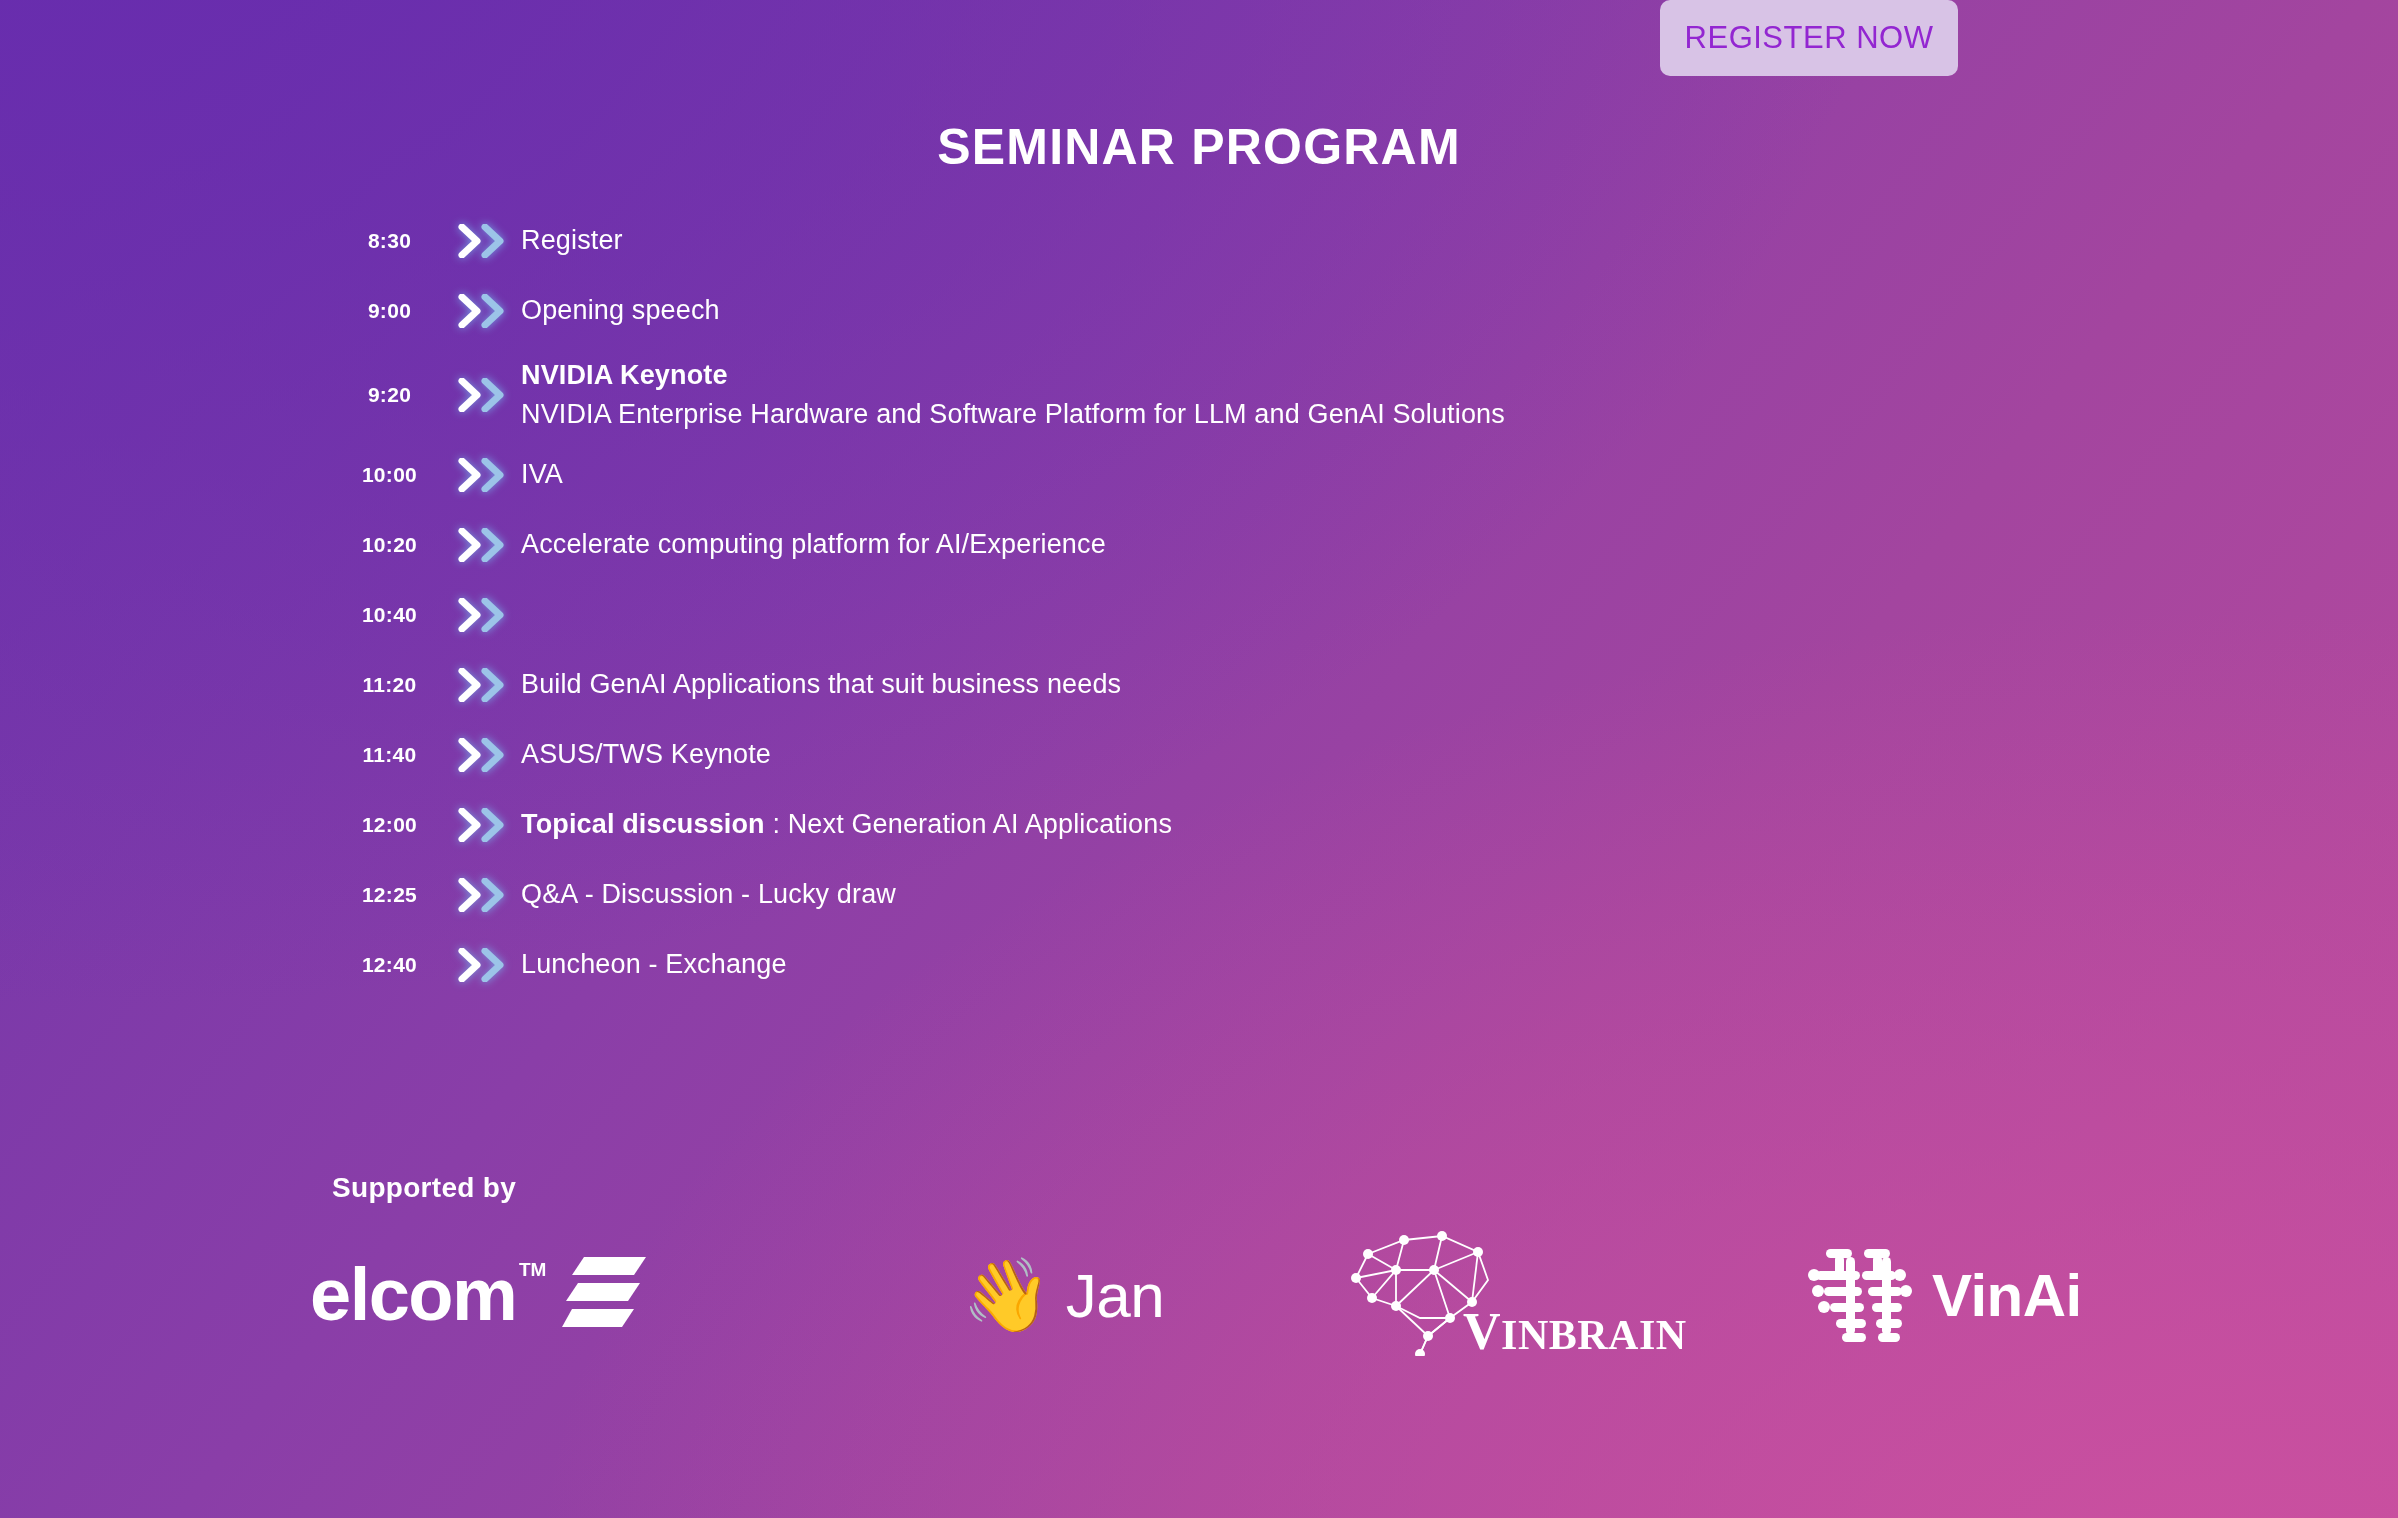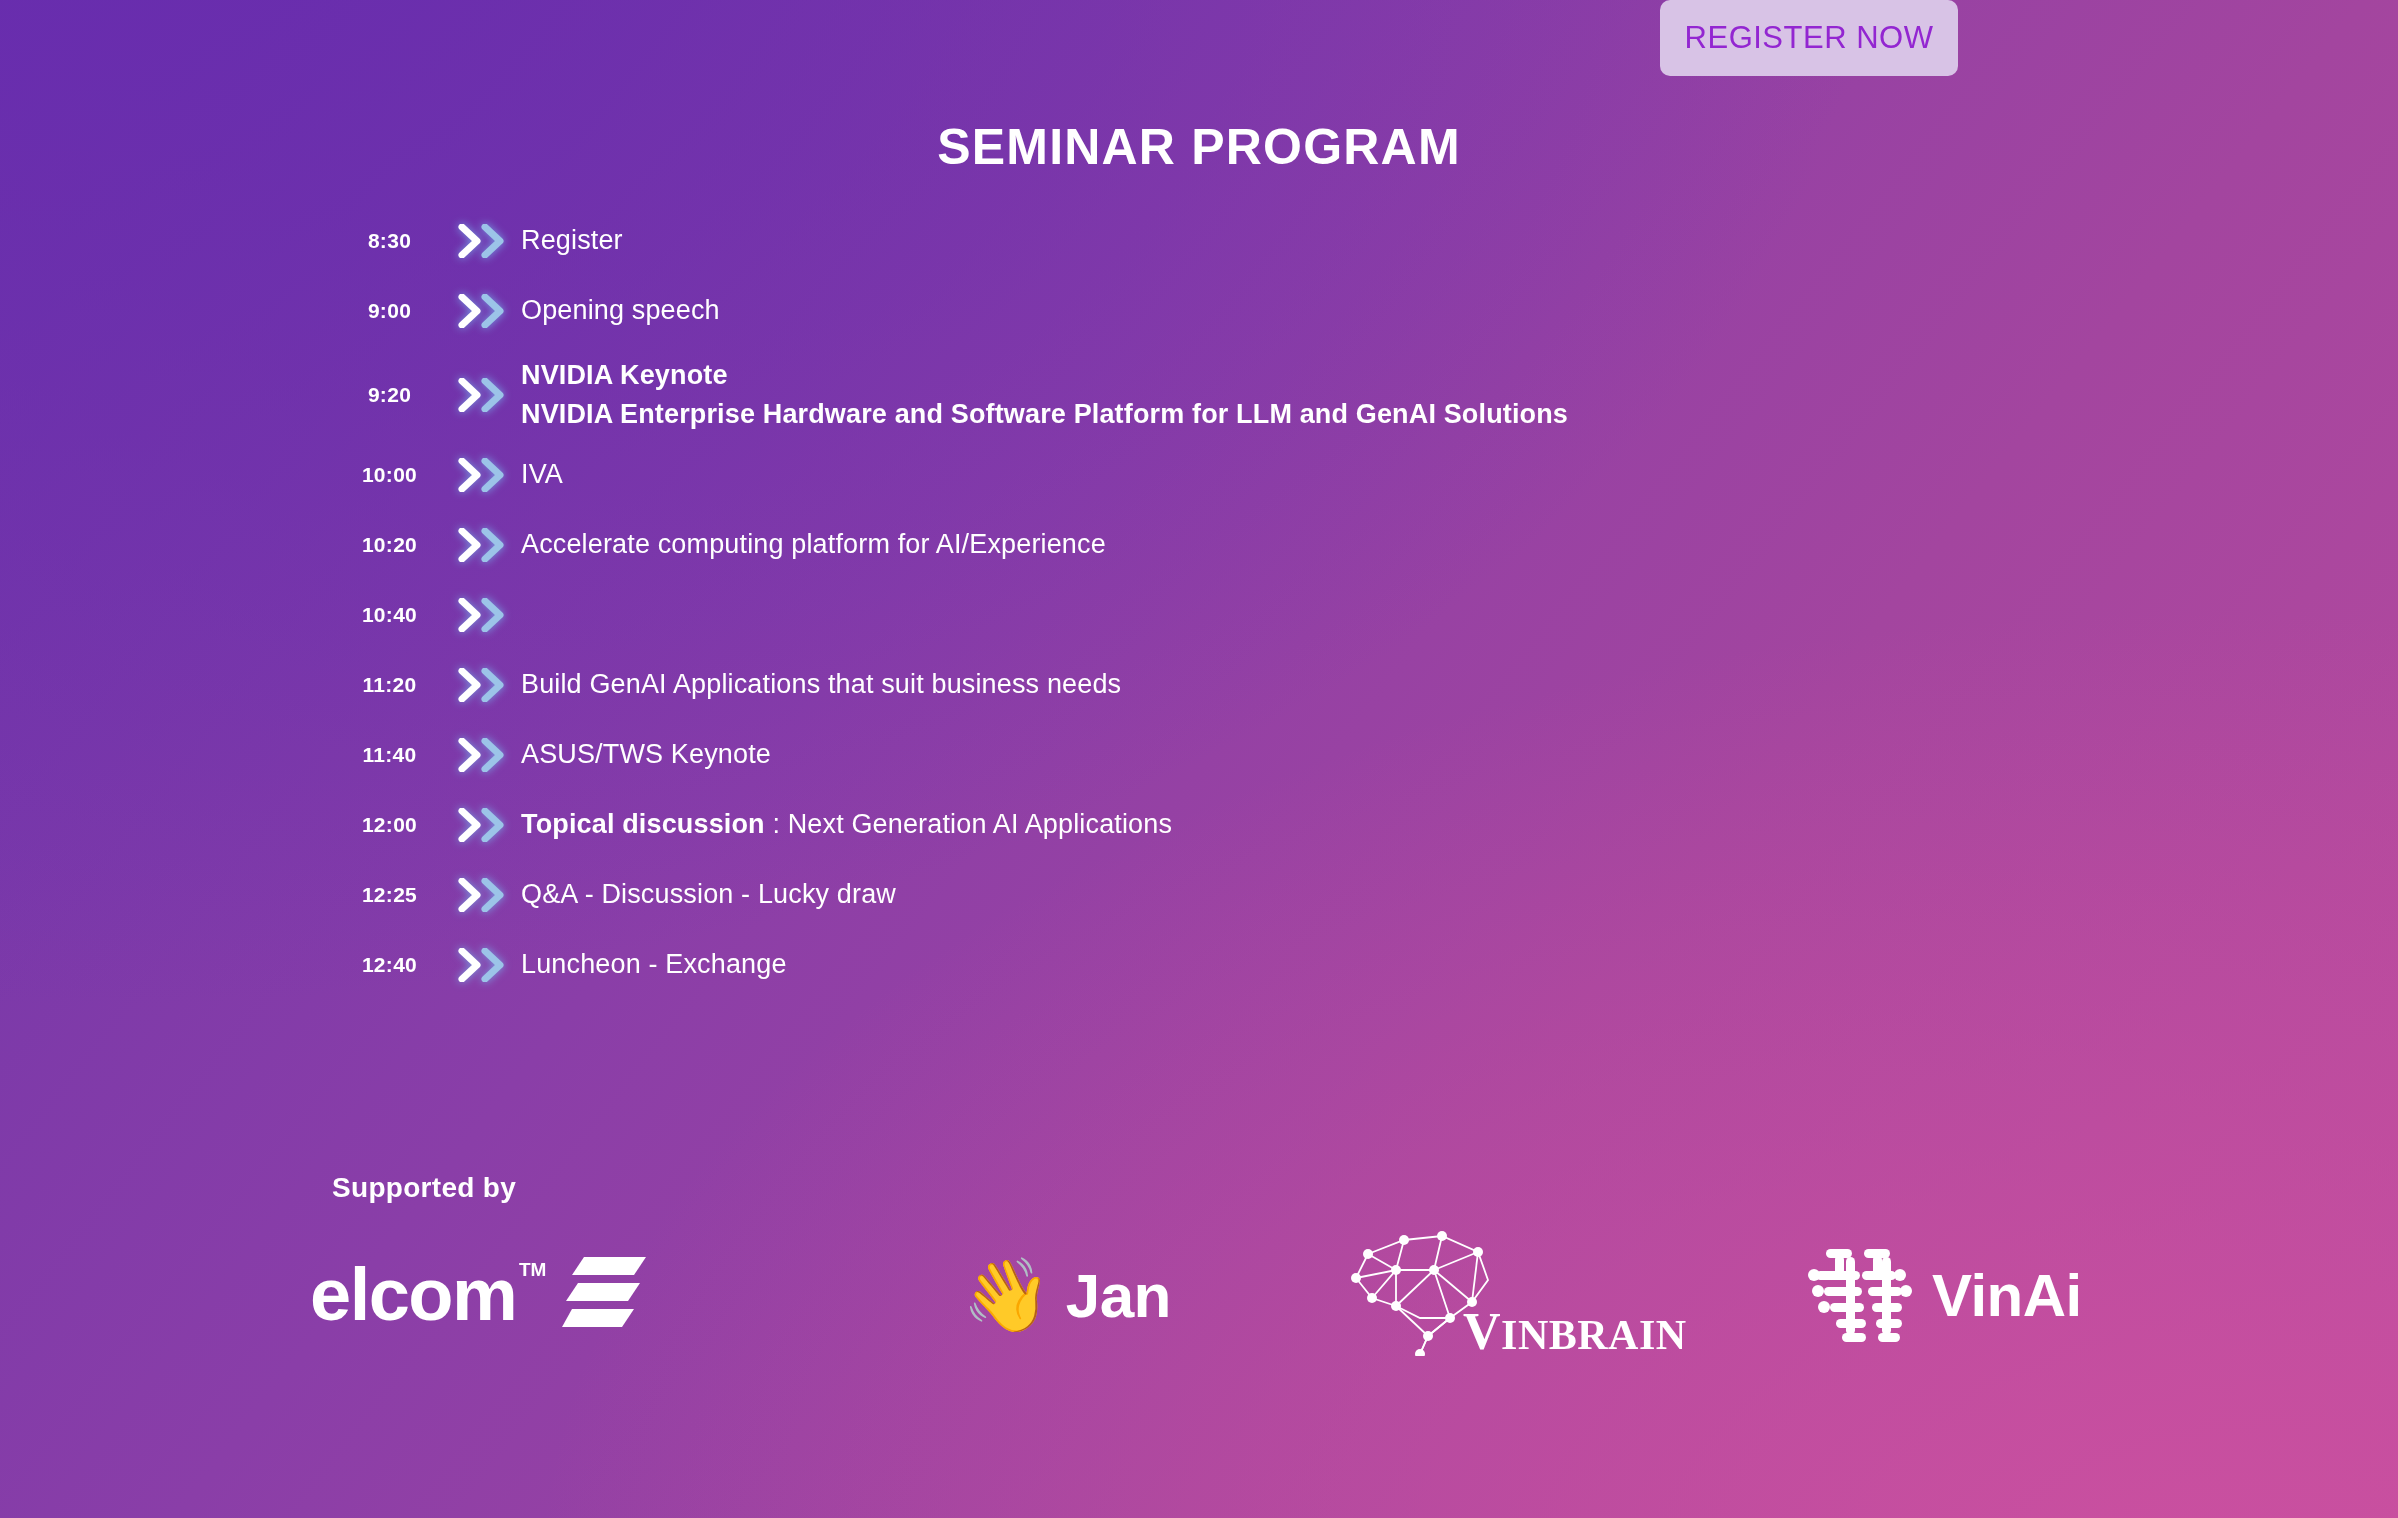--- a/index.html
+++ b/index.html
@@ -59,21 +59,21 @@
   }
   .chev svg { display:block; filter: drop-shadow(0 0 4px rgba(120,180,240,0.85)); }
   .desc {
     color:#ffffff;
     font-size:27px;
     line-height:1.45;
     letter-spacing:0.15px;
     padding-left:2px;
   }
   .desc .b { font-weight:bold; }
-  .desc .sub { display:block; font-weight:700; }
+  .desc .sub { display:block; font-weight:400; }
 
   
   .supported-label {
     position:absolute; top:1172px; left:332px;
     color:#ffffff;
     font-size:28px;
     font-weight:bold;
     letter-spacing:0.3px;
   }
   .logos {
@@ -92,21 +92,21 @@
     letter-spacing:-1.5px; line-height:1;
     position:relative;
   }
   .elcom-tm {
     position:absolute; top:2px; right:-30px;
     font-size:19px; font-weight:bold; letter-spacing:0;
   }
   .elcom-mark { margin-left:46px; }
 
   .jan-hand { font-size:72px; line-height:1; margin-right:14px; }
-  .jan-text { color:#ffffff; font-size:62px; font-weight:bold; letter-spacing:-0.5px; }
+  .jan-text { color:#ffffff; font-size:62px; font-weight:normal; letter-spacing:-0.5px; }
 
   .vinai-text { color:#ffffff; font-size:60px; font-weight:bold; letter-spacing:-0.5px; margin-left:14px; }
 
   .vinbrain-wrap { position:relative; width:360px; height:130px; }
   .vinbrain-mark { position:absolute; left:0; top:-4px; }
   .vinbrain-text {
     position:absolute; left:125px; top:72px;
     color:#ffffff;
     font-family:"Liberation Serif", serif;
     font-size:42px; font-weight:bold;

